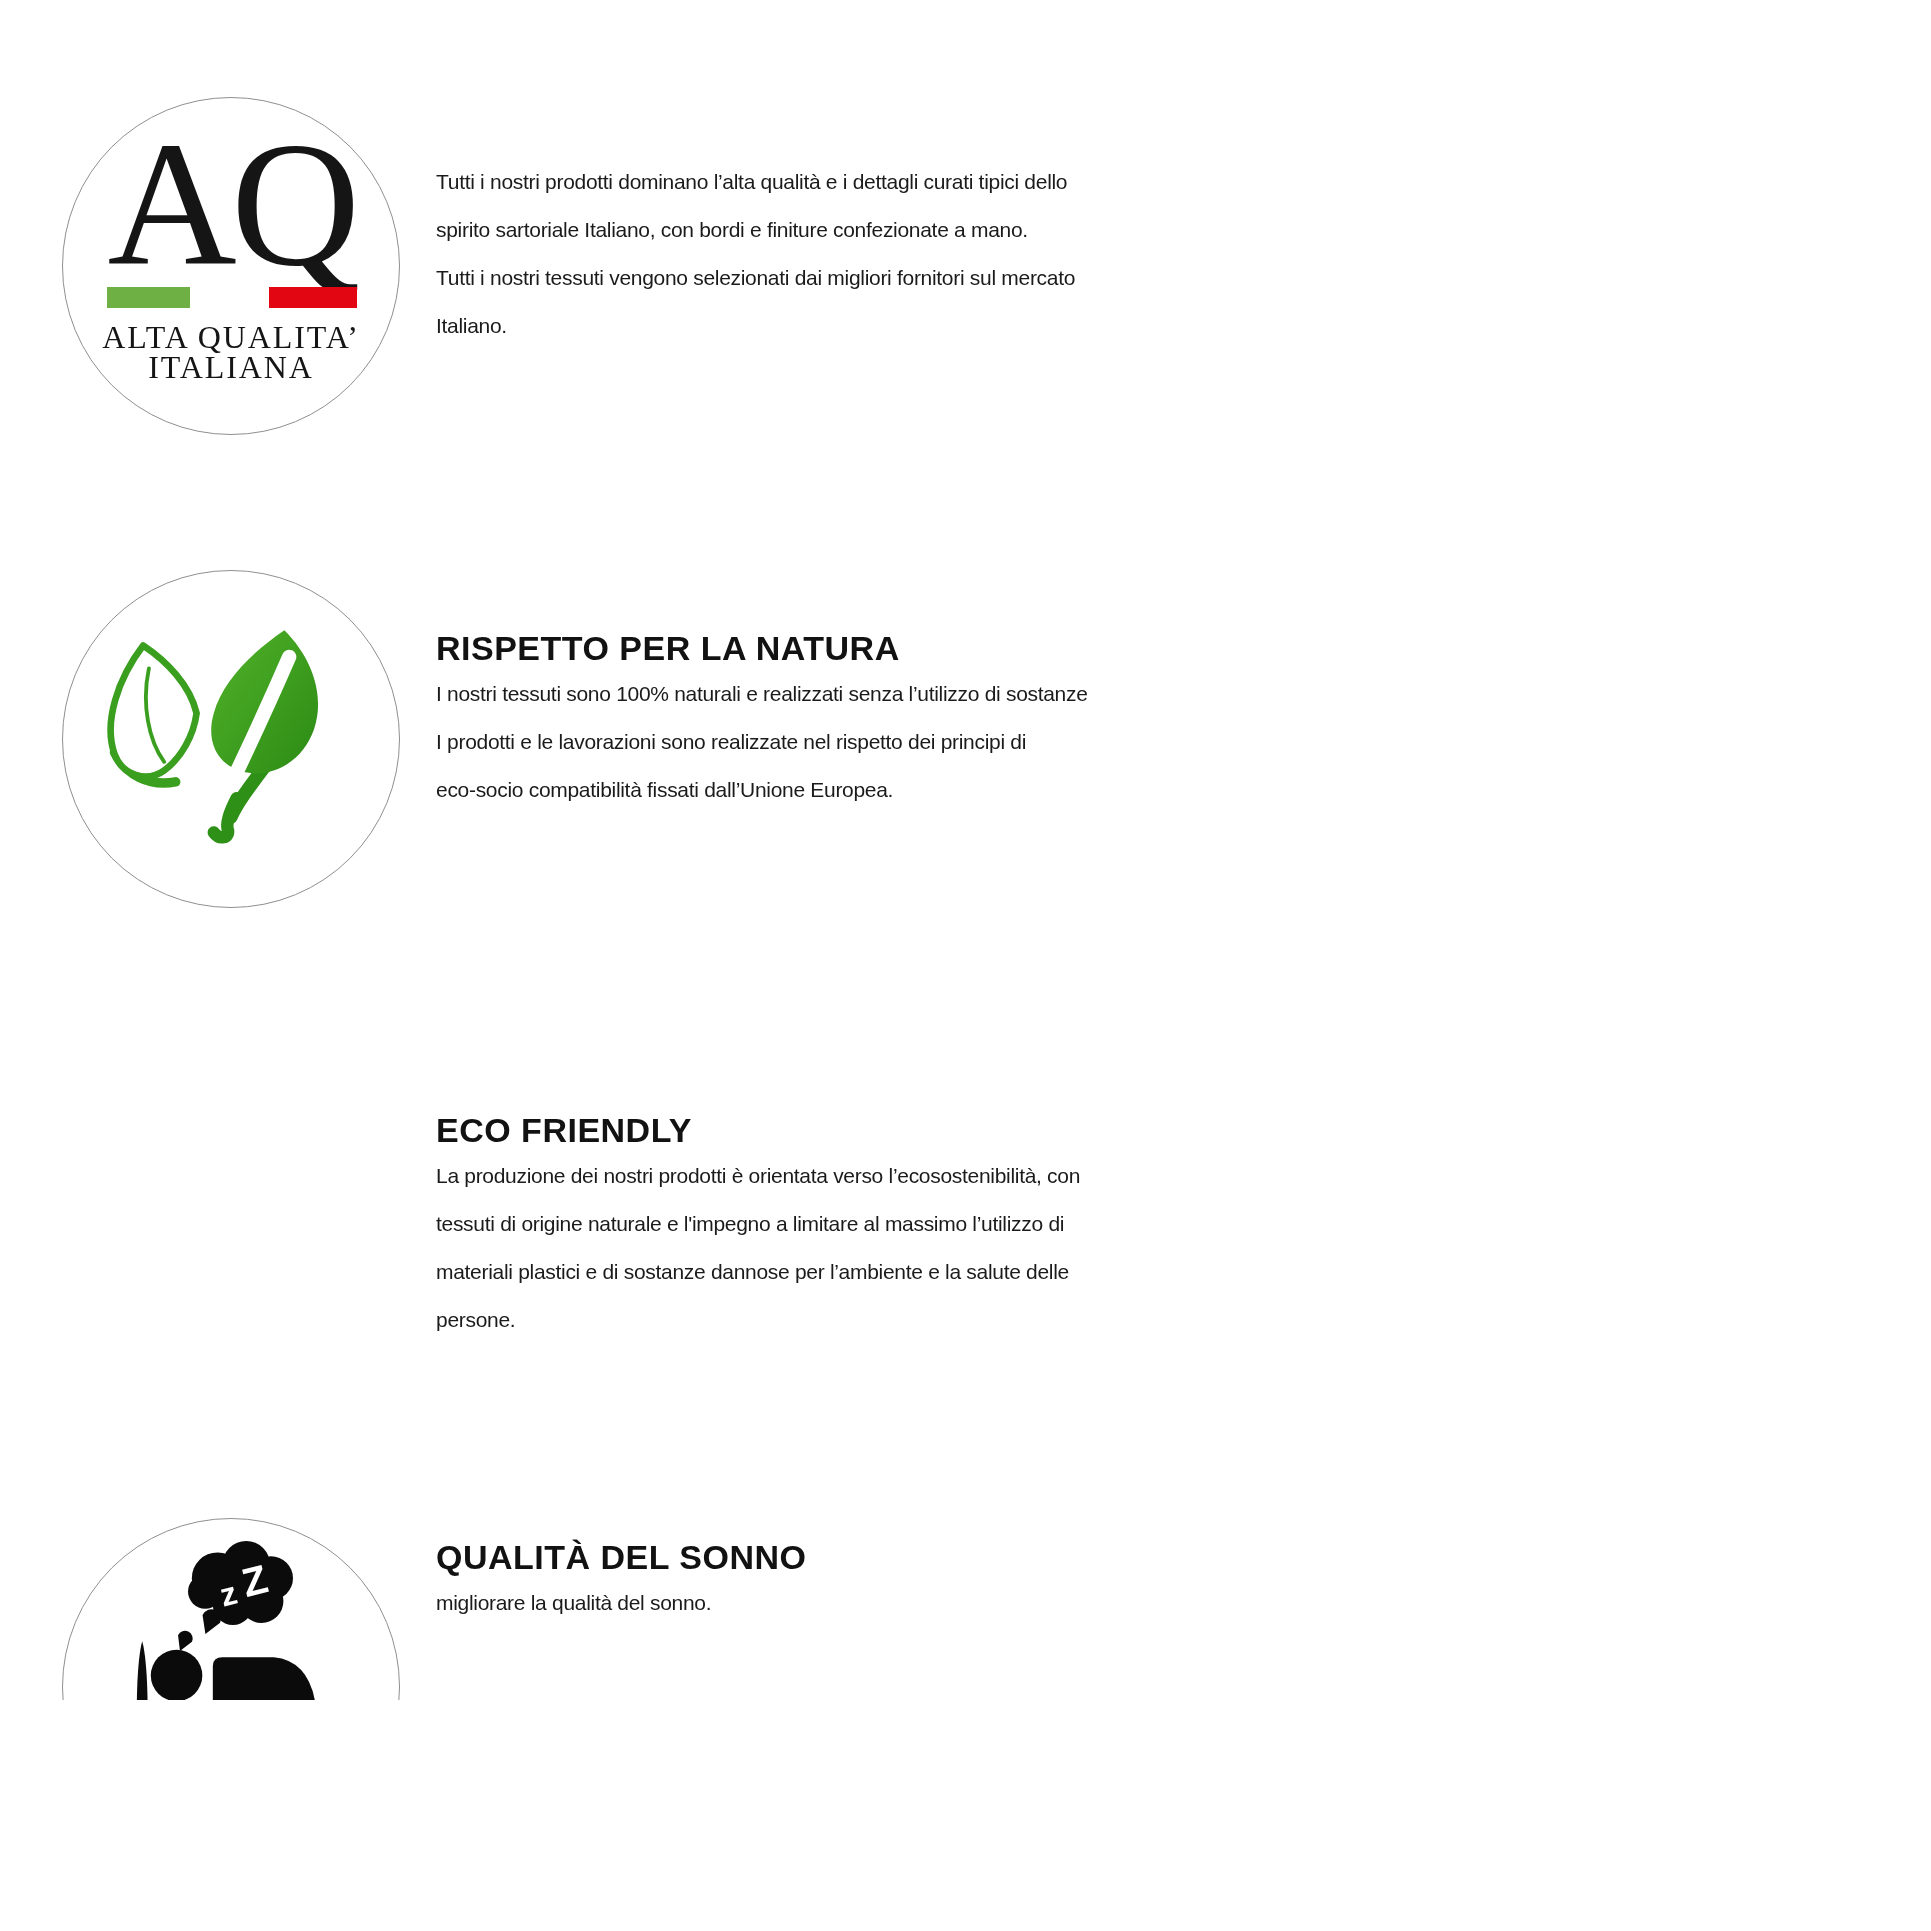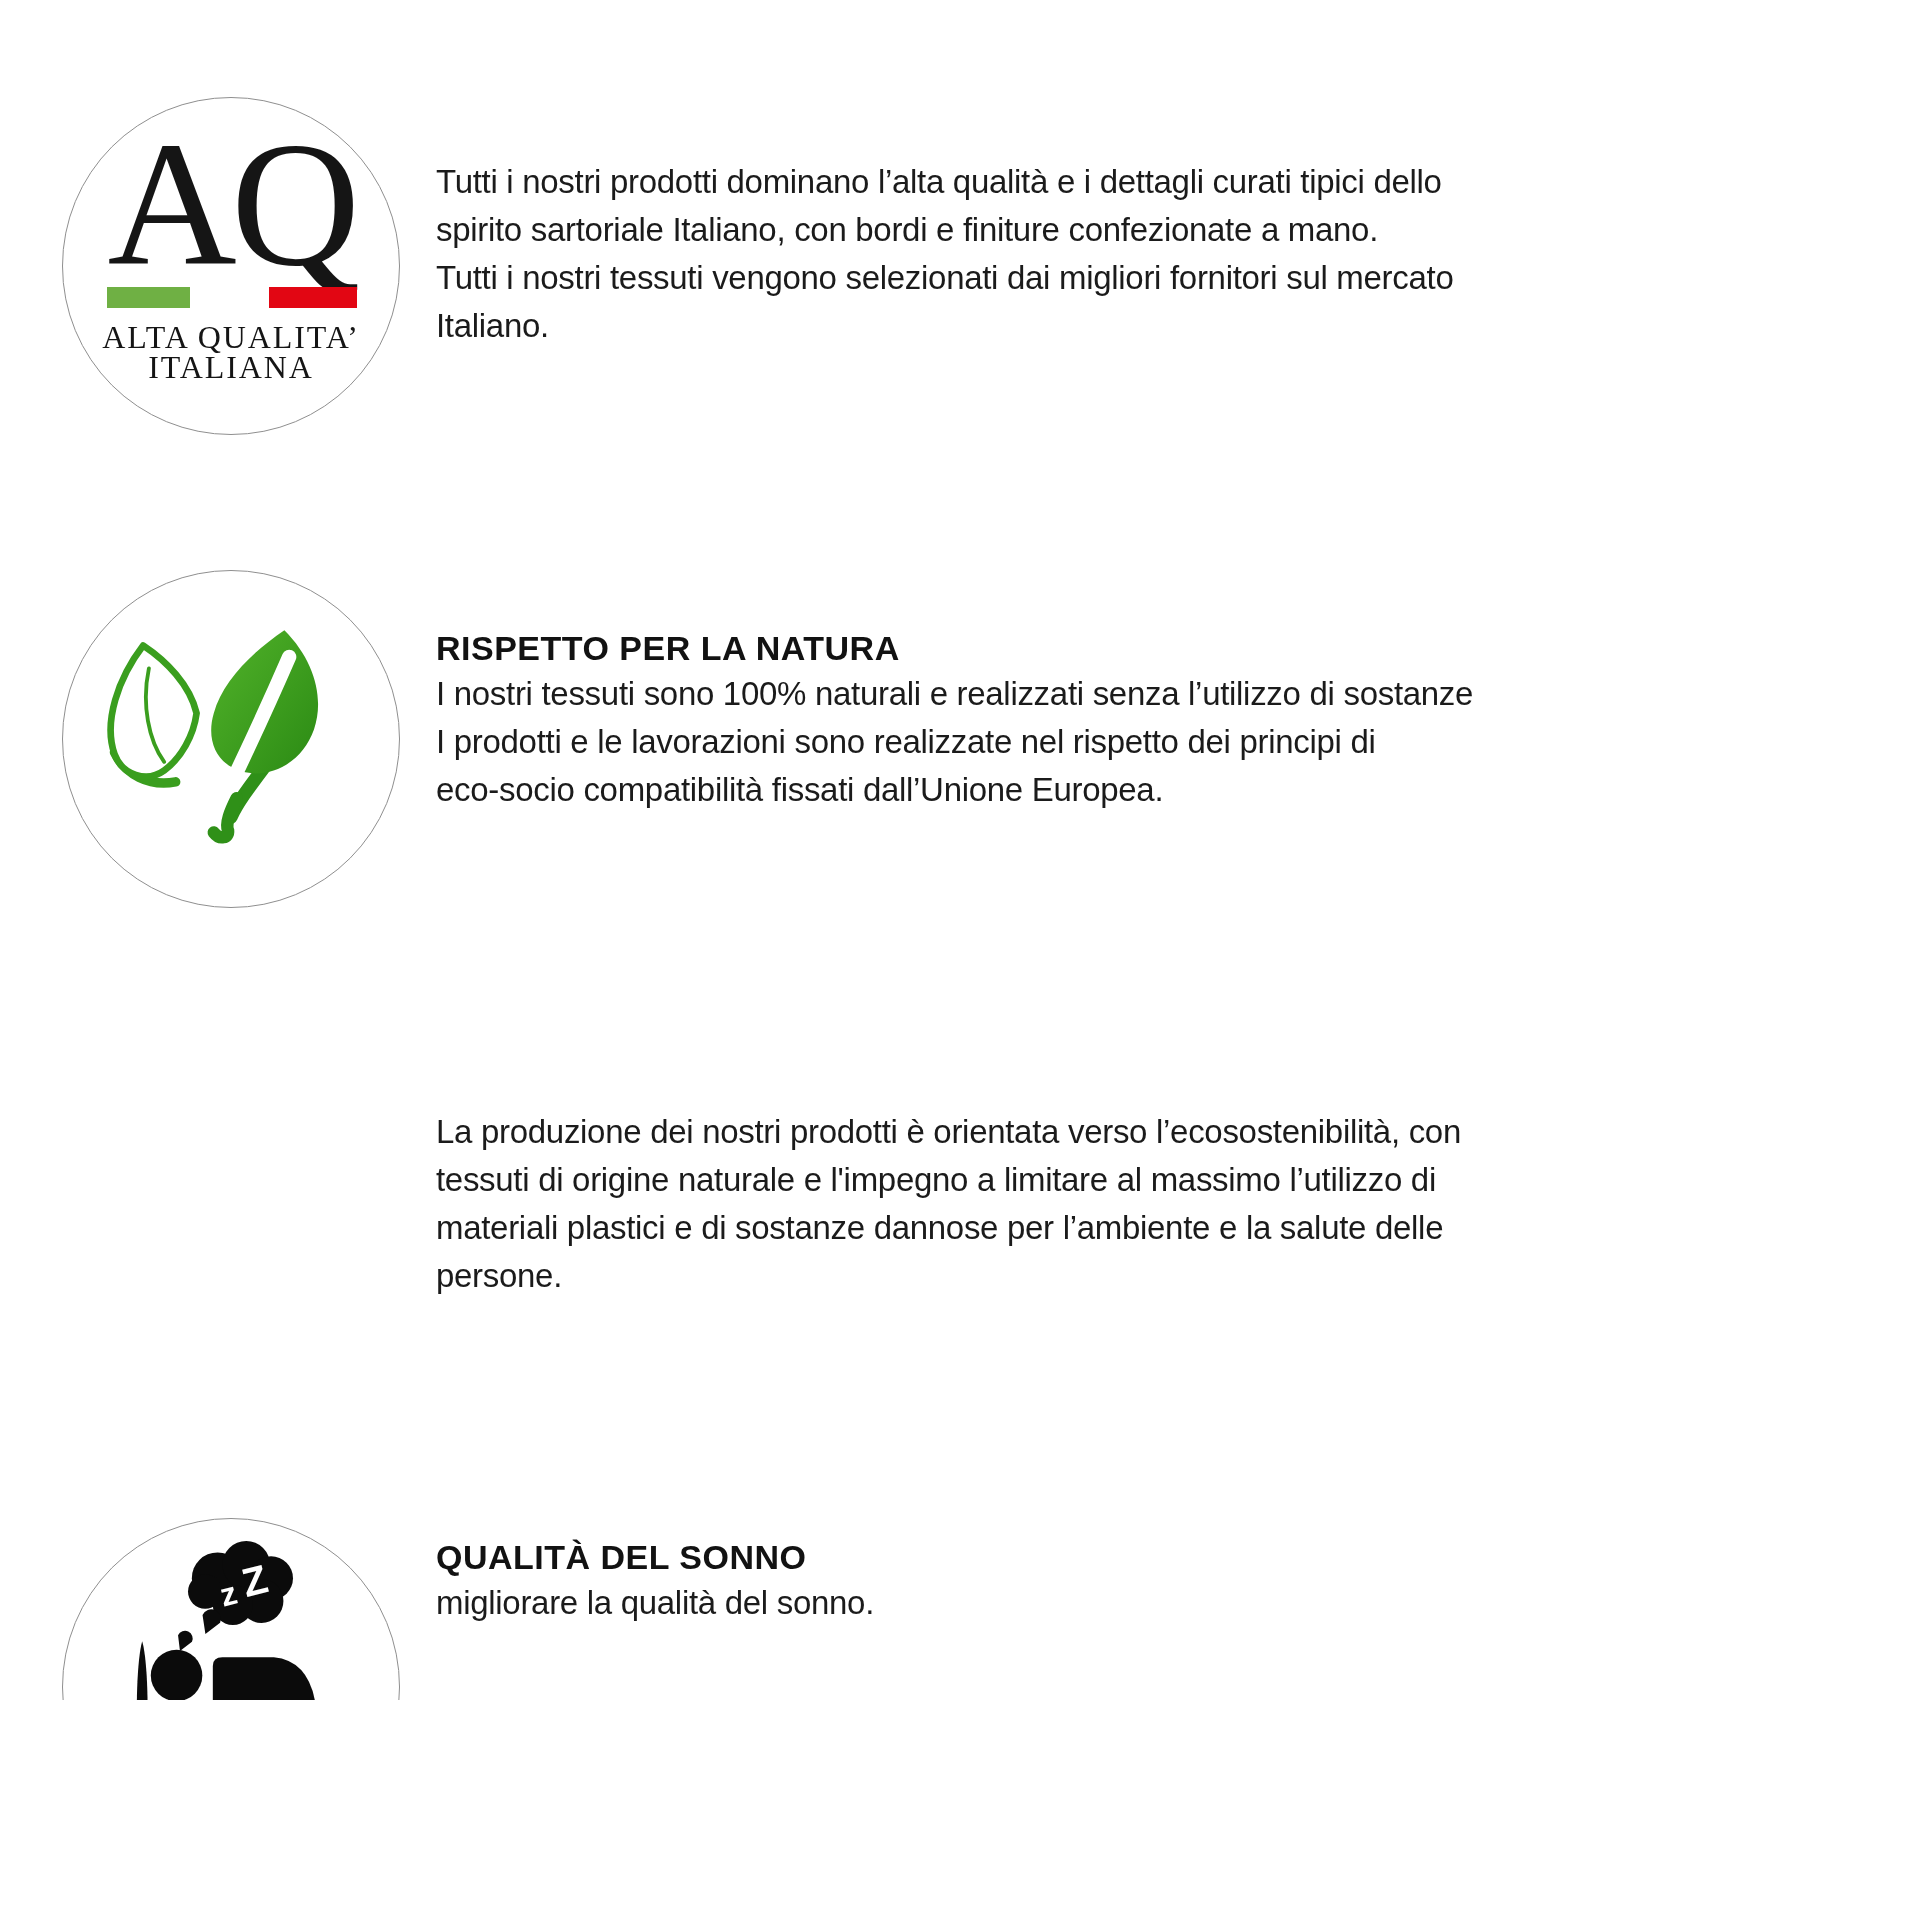--- a/index.html
+++ b/index.html
@@ -18,21 +18,21 @@
     border:1.9px solid #8f8f8f;
     background:#ffffff;
     box-sizing:border-box;
   }
   .textblock{position:absolute;left:436px;width:1352px;}
   .heading{
     font-size:34px;font-weight:700;line-height:44px;
     letter-spacing:0.5px;color:#121212;white-space:nowrap;
   }
   .bodyline{
-    font-size:33px;font-weight:400;line-height:48px;
+    font-size:21px;font-weight:400;line-height:48px;
     letter-spacing:-0.3px;color:#1b1b1b;white-space:nowrap;
   }
   
   .c1{top:97px}.t1{top:158px}
   .c2{top:570px}.t2{top:626px}
   .c3{top:1043px}.t3{top:1108px}
   .c4{top:1518px}.t4{top:1535px}
 
   
   .aq-mono{
@@ -98,20 +98,21 @@
     </svg>
   </div>
   <div class="textblock t2">
     <div class="heading">RISPETTO PER LA NATURA</div>
     <div class="bodyline">I nostri tessuti sono 100% naturali e realizzati senza l’utilizzo di sostanze</div>
     <div class="bodyline">I prodotti e le lavorazioni sono realizzate nel rispetto dei principi di</div>
     <div class="bodyline">eco-socio compatibilità fissati dall’Unione Europea.</div>
   </div>
 
   <div class="textblock t3">
+    <div class="heading">ECO FRIENDLY</div>
     <div class="bodyline">La produzione dei nostri prodotti è orientata verso l’ecosostenibilità, con</div>
     <div class="bodyline">tessuti di origine naturale e l'impegno a limitare al massimo l’utilizzo di</div>
     <div class="bodyline">materiali plastici e di sostanze dannose per l’ambiente e la salute delle</div>
     <div class="bodyline">persone.</div>
   </div>
 
   <div class="circle c4">
     <svg width="334" height="334" viewBox="0 0 350 350">
       <g fill="#0b0b0b">
 

